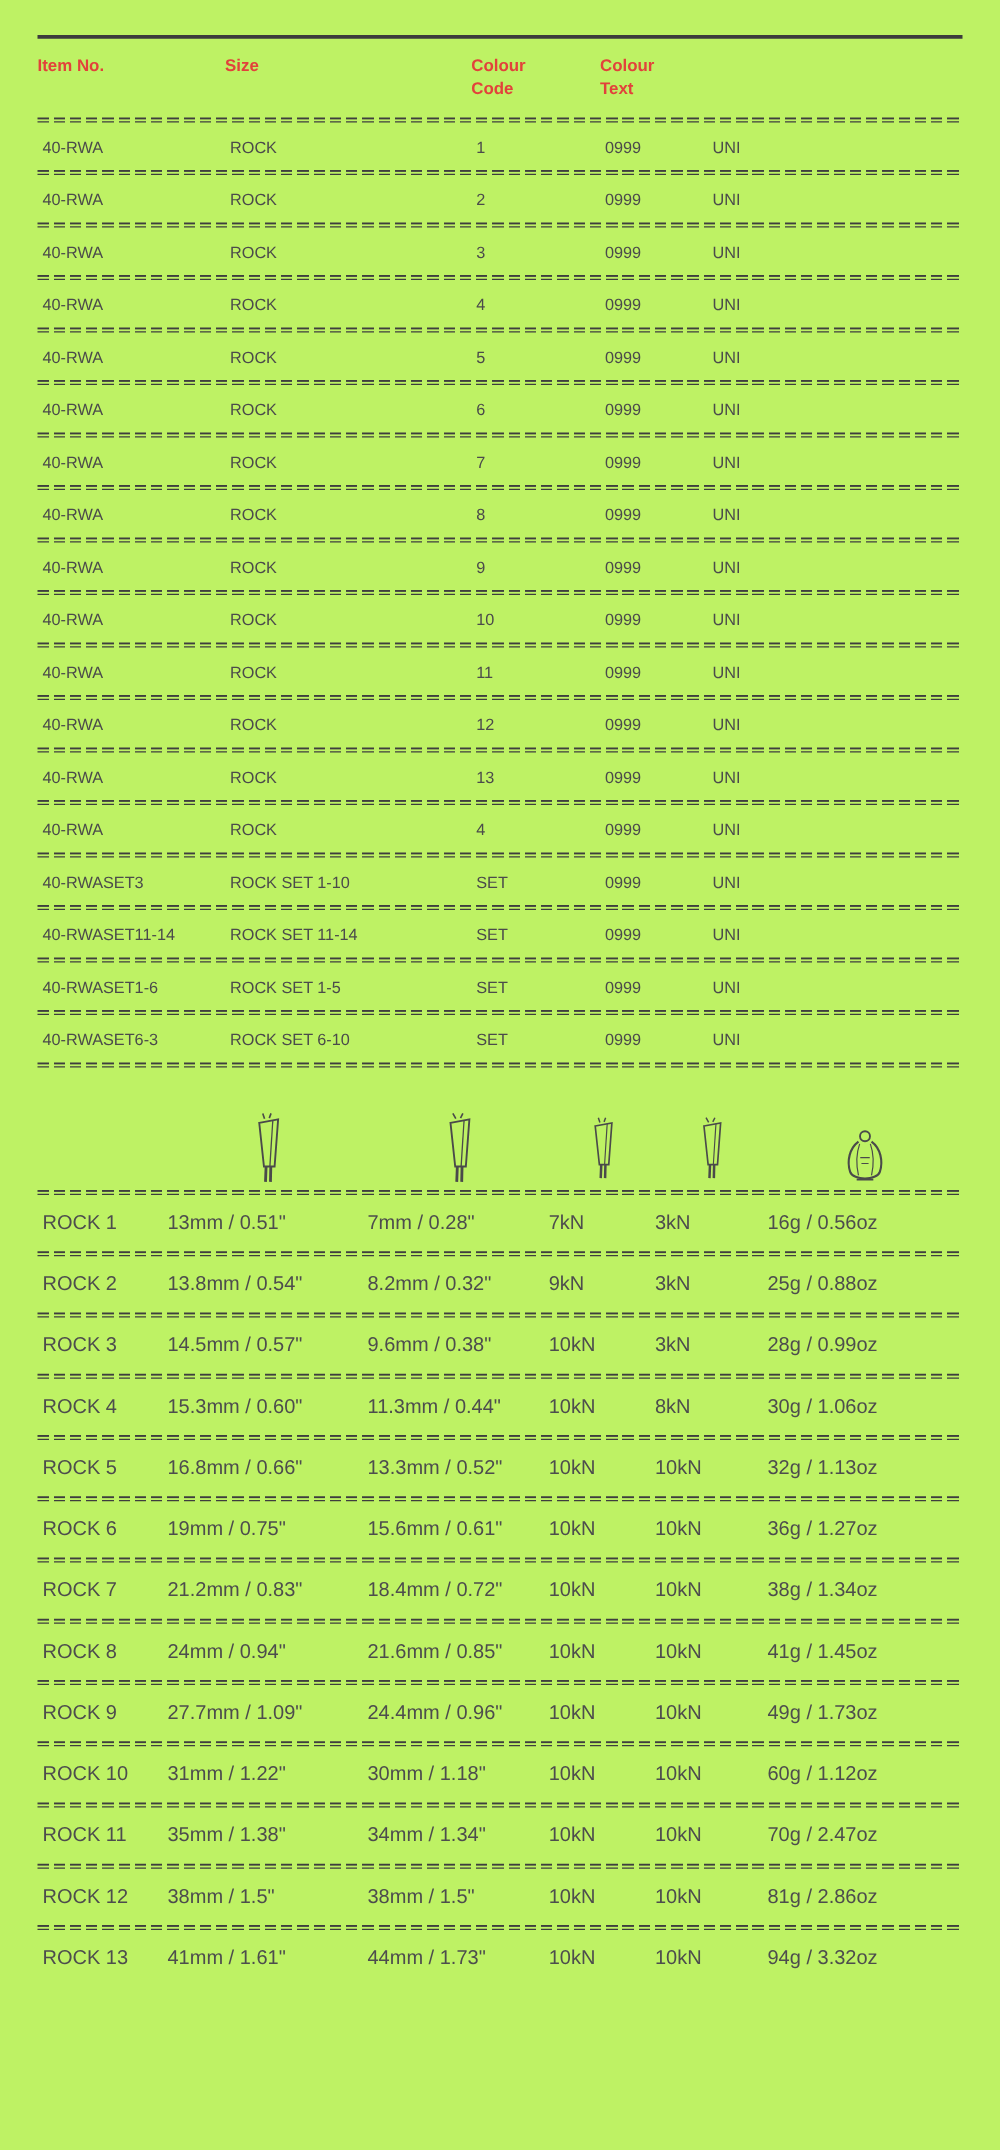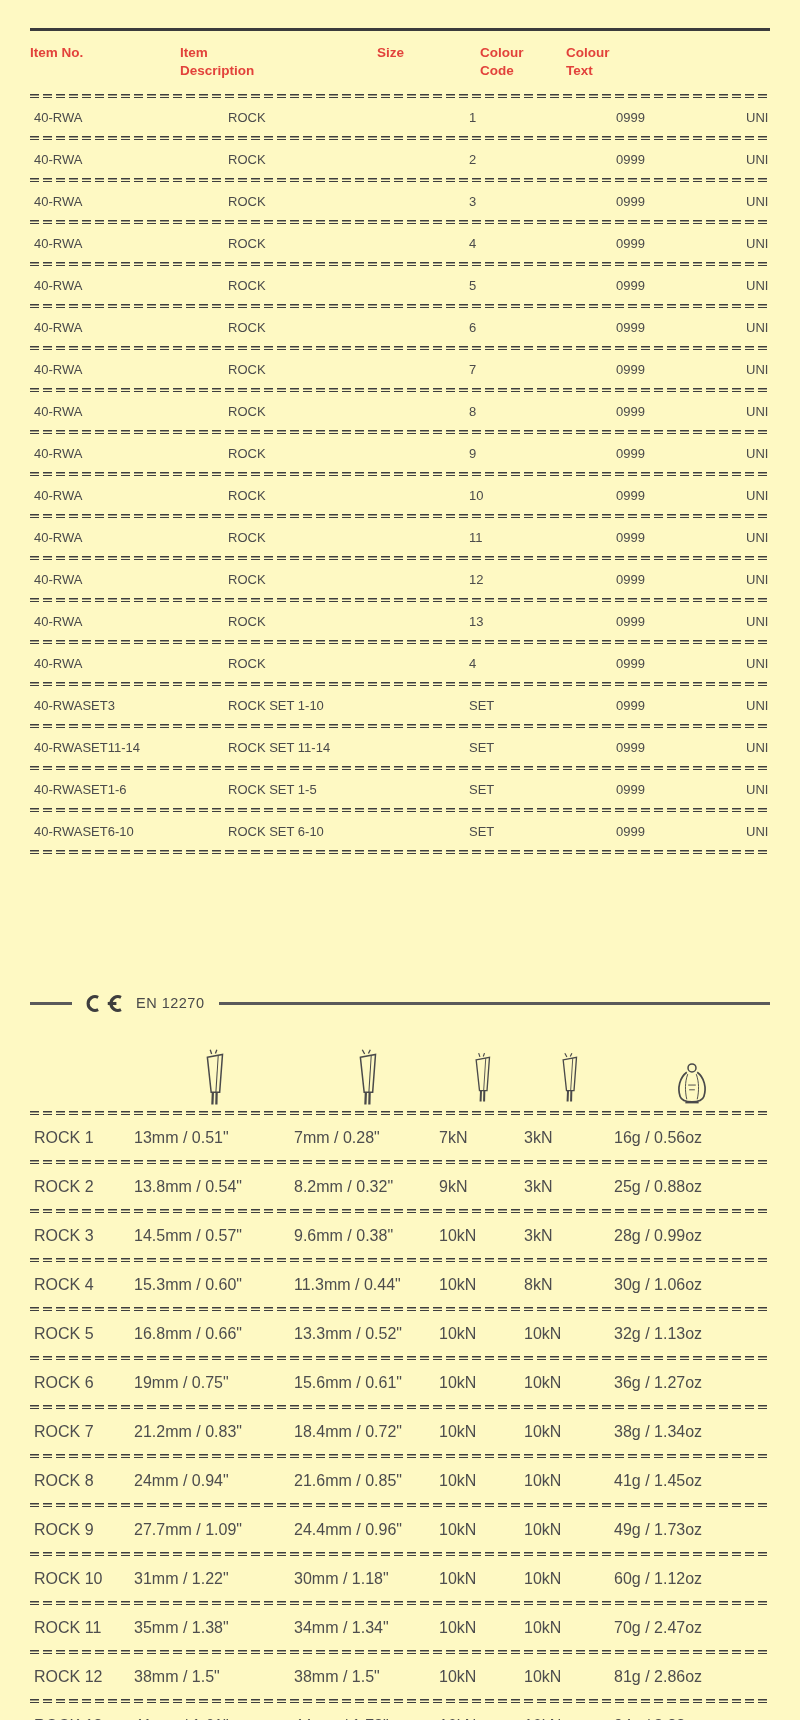--- a/index.html
+++ b/index.html
@@ -1,38 +1,38 @@
 <!DOCTYPE html>
 <html><head>
 <meta charset="utf-8">
 <style>
   html,body{margin:0;padding:0;background:#ffffff;}
   .page{
     width:800px;height:1720px;box-sizing:border-box;
-    padding:28px 30px 0 30px;background:#fef9c3;overflow:hidden;
+    padding:28px 30px 0 30px;background:#bef264;overflow:hidden;
     font-family:"Liberation Sans", sans-serif;color:#4d4d4d;
   }
   
   .topline{height:3px;background:#3c3c3c;}
   .sep{
     height:4px;
     background-image:
       repeating-linear-gradient(90deg,#3e3e3e 0 9px,transparent 9px 13px),
       repeating-linear-gradient(90deg,#3e3e3e 0 9px,transparent 9px 13px);
     background-size:100% 1.5px,100% 1.5px;
     background-position:0 0,0 100%;
     background-repeat:no-repeat,no-repeat;
   }
   
   .cat-grid{display:grid;grid-template-columns:150px 197px 103px 86px auto;padding-left:4px;}
   .cat-header{padding:13px 0 14px 0;}
   .cat-header .hcell{
     color:#e2423b;font-weight:bold;font-size:13.5px;line-height:18px;white-space:pre-line;
   }
-  .cat-row{height:38px;align-items:center;font-size:13px;color:#4b4b4b;gap:44px;}
+  .cat-row{height:38px;align-items:center;font-size:13px;color:#4b4b4b;}
   
   .ce-row{display:flex;align-items:center;margin-top:139px;height:20px;}
   .ce-line-left{width:42px;height:3px;background:#5a5a5a;margin-right:12px;}
   .ce-line-right{flex:1;height:3px;background:#5a5a5a;margin-left:14px;}
   .ce-mark{display:flex;align-items:center;margin-right:10px;}
   .ce-standard{font-size:14.5px;color:#4a4a4a;letter-spacing:.5px;}
   
   .spec-grid{display:grid;grid-template-columns:100px 160px 145px 85px 90px auto;padding-left:4px;}
   .icons-row{margin-top:16px;height:82px;align-items:end;}
   .icon-cell{display:flex;justify-content:center;align-items:flex-end;height:82px;}
@@ -41,21 +41,20 @@
 </style>
 </head>
 <body>
 
 <div class="page">
 
   <div class="topline"></div>
 
   <div class="cat-grid cat-header">
     <div class="hcell"><span>Item No.</span></div>
-    <div class="hcell"><span>Item</span><br><span>Description</span></div>
     <div class="hcell"><span>Size</span></div>
     <div class="hcell"><span>Colour</span><br><span>Code</span></div>
     <div class="hcell"><span>Colour</span><br><span>Text</span></div>
   </div>
 
   <div class="sep"></div>
 
   <div id="catalog-rows">
     <div class="cat-grid cat-row">
       <div class="cell">40-RWA</div>
@@ -204,41 +203,29 @@
     <div class="cat-grid cat-row">
       <div class="cell">40-RWASET1-6</div>
       <div class="cell">ROCK SET 1-5</div>
       <div class="cell">SET</div>
       <div class="cell">0999</div>
       <div class="cell">UNI</div>
     </div>
     <div class="sep"></div>
 
     <div class="cat-grid cat-row">
-      <div class="cell">40-RWASET6-10</div>
+      <div class="cell">40-RWASET6-3</div>
       <div class="cell">ROCK SET 6-10</div>
       <div class="cell">SET</div>
       <div class="cell">0999</div>
       <div class="cell">UNI</div>
     </div>
     <div class="sep"></div>
   </div>
 
-  <div class="ce-row">
-    <div class="ce-line-left"></div>
-    <span class="ce-mark">
-      <svg width="42" height="19" viewBox="0 0 46 20" aria-hidden="true">
-        <path d="M15.5 3.2 A7.6 7.6 0 1 0 15.5 16.8" fill="none" stroke="#3e3e3e" stroke-width="3.4"></path>
-        <path d="M40.5 3.2 A7.6 7.6 0 1 0 40.5 16.8" fill="none" stroke="#3e3e3e" stroke-width="3.4"></path>
-        <path d="M26 10 H35.5" stroke="#3e3e3e" stroke-width="3.4"></path>
-      </svg>
-    </span>
-    <span class="ce-standard">EN 12270</span>
-    <div class="ce-line-right"></div>
-  </div>
 
   <div class="spec-grid icons-row">
     <div class="icon-cell"></div>
     <div class="icon-cell">
       <svg width="34" height="64" viewBox="0 0 36 64" aria-hidden="true">
         <path d="M15.5 5.5 L14 1 M19.5 5 L21 1" stroke="#4a4a4a" stroke-width="1.4" fill="none"></path>
         <path d="M11 9 L27 6 L24 46 L15 46 Z" fill="none" stroke="#4a4a4a" stroke-width="1.6"></path>
         <path d="M22.5 6.8 L20 46" fill="none" stroke="#4a4a4a" stroke-width="1.1"></path>
         <path d="M16.8 46 L16.3 59 M20.8 46 L20.5 59" stroke="#4a4a4a" stroke-width="2.4" fill="none"></path>
       </svg>

